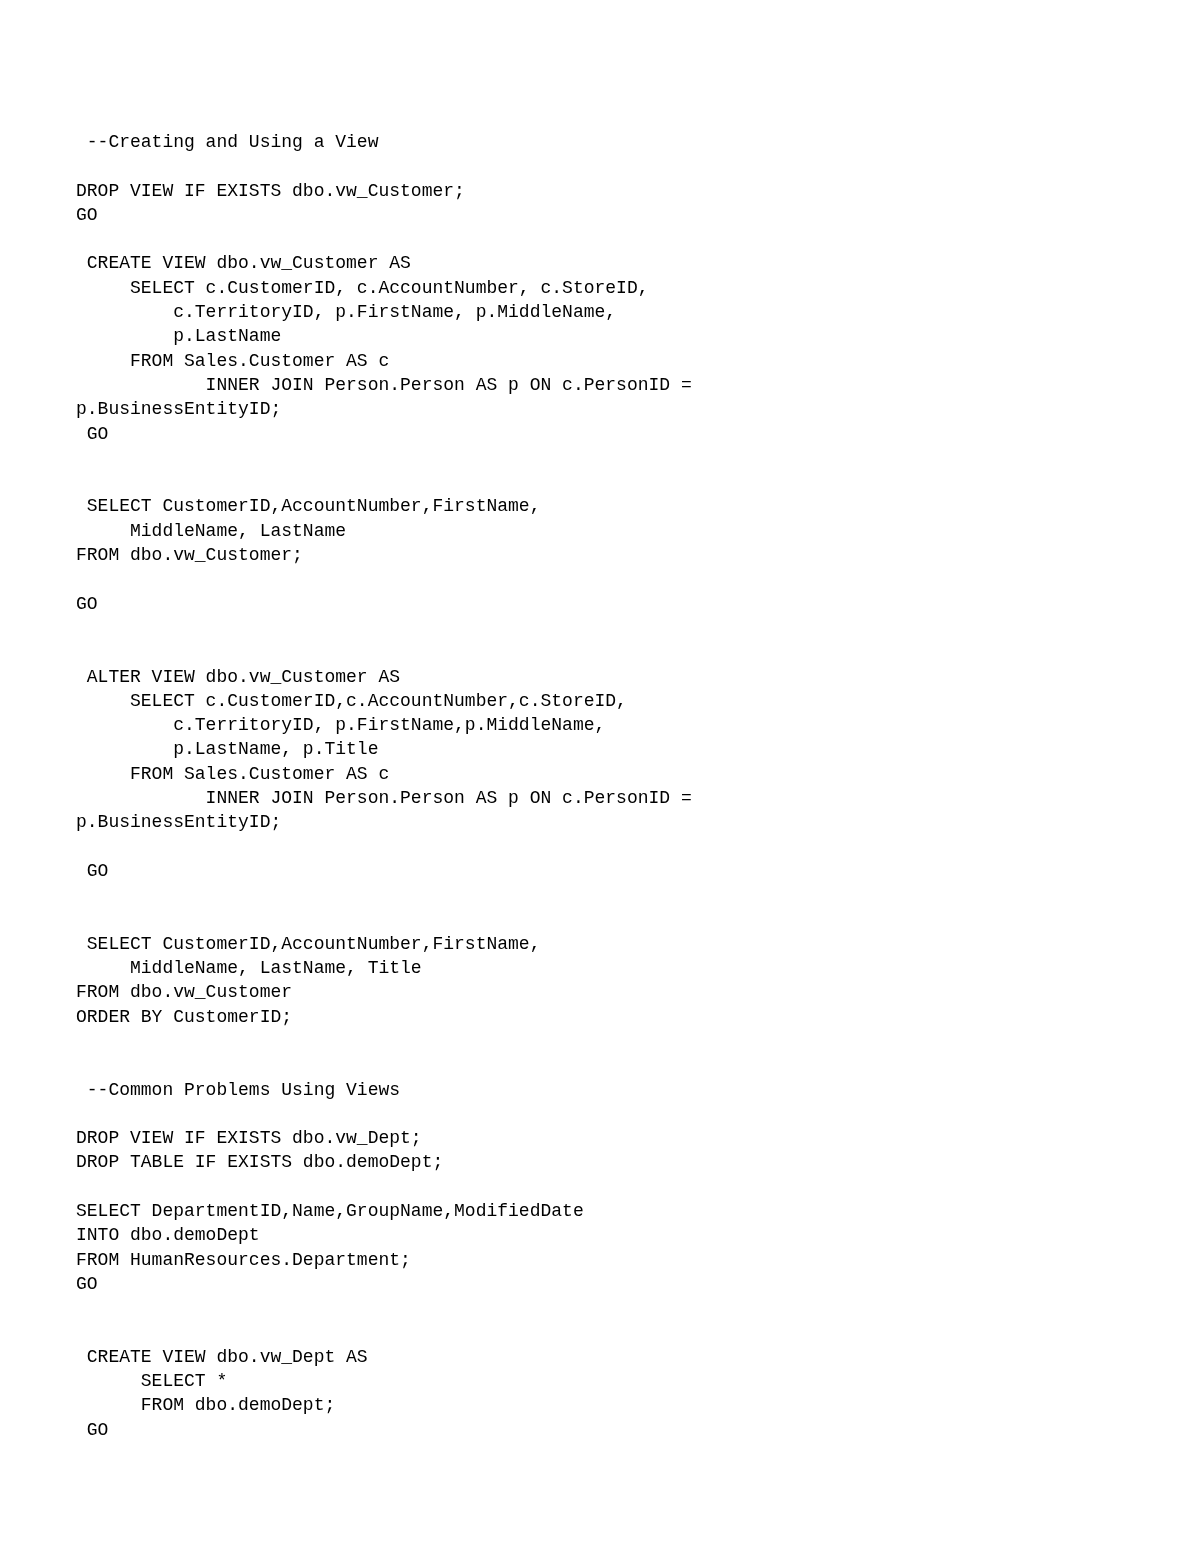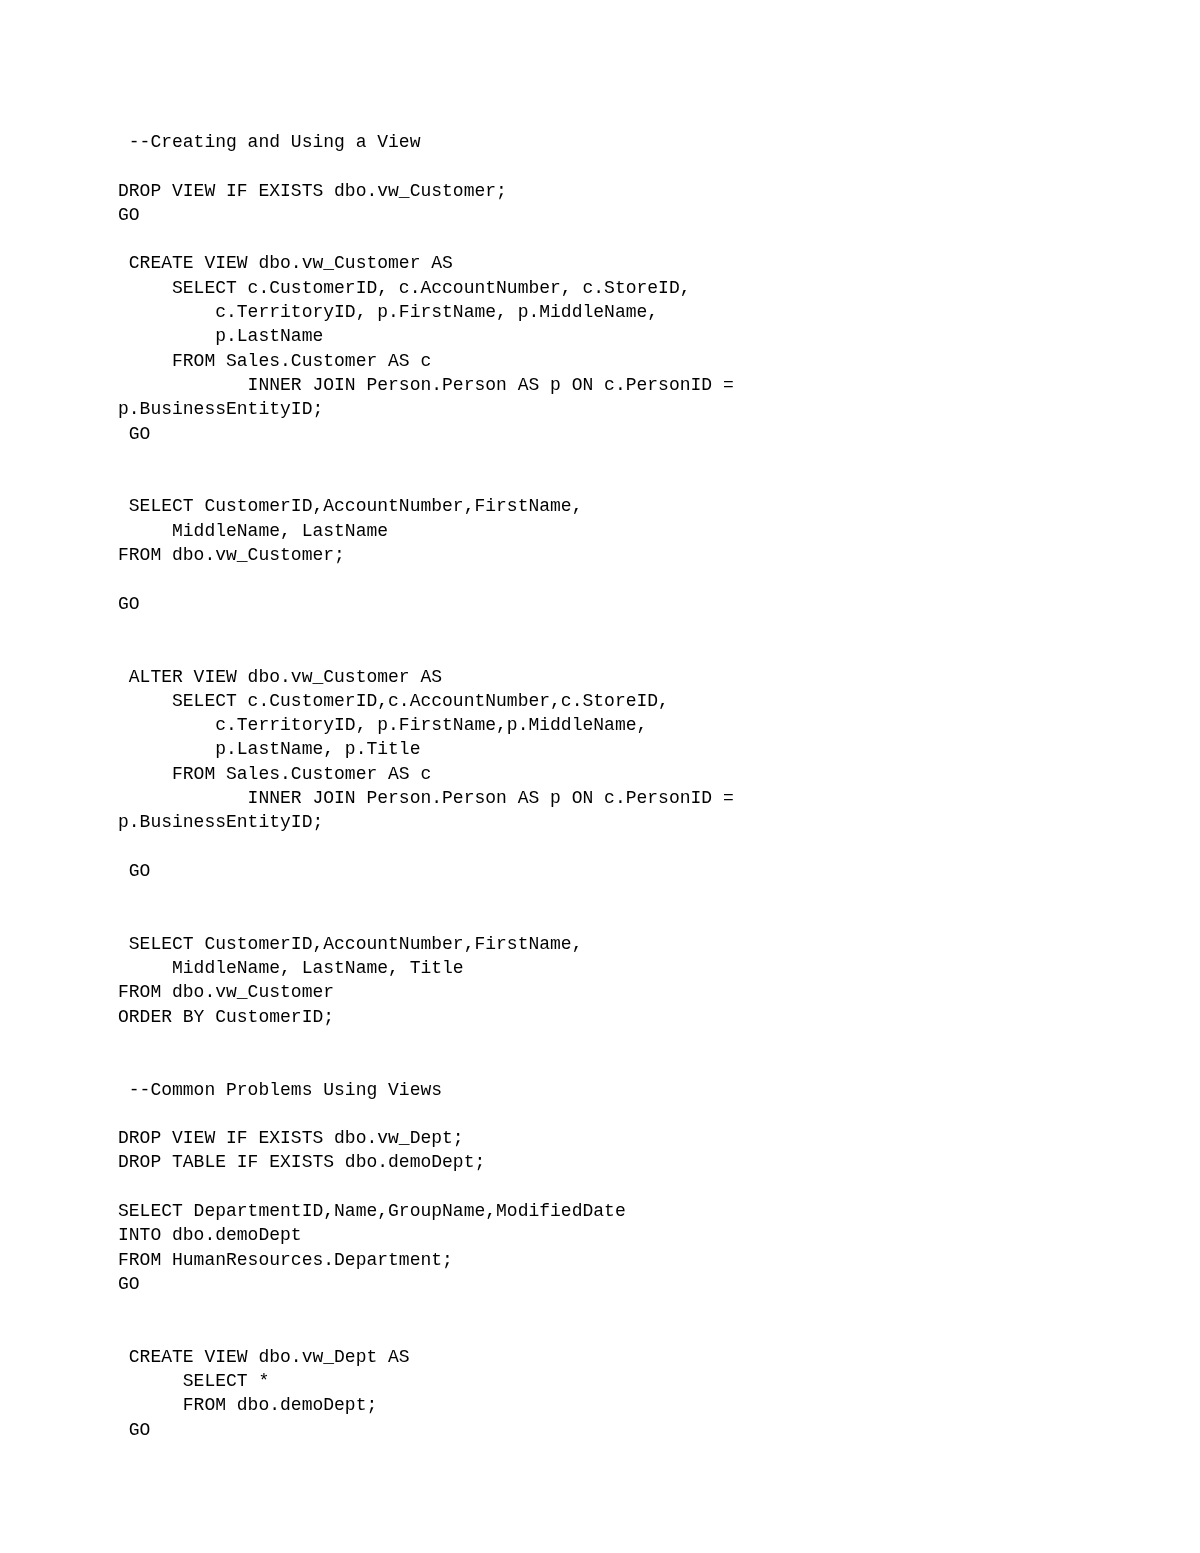--- a/index.html
+++ b/index.html
@@ -7,21 +7,21 @@
       padding: 0;
       background: #ffffff;
       font-family: "Courier New", Courier, monospace;
       font-size: 18px;
       line-height: 1.35;
       color: #000000;
     }
     .page {
       width: 1200px;
       min-height: 1553px;
-      padding: 130px 100px 100px 118px;
+      padding: 130px 100px 100px 76px;
       box-sizing: border-box;
       white-space: pre;
     }
   </style>
 </head>
 <body>
 
 <div class="page"><span> --Creating and Using a View
 
 DROP VIEW IF EXISTS dbo.vw_Customer;

